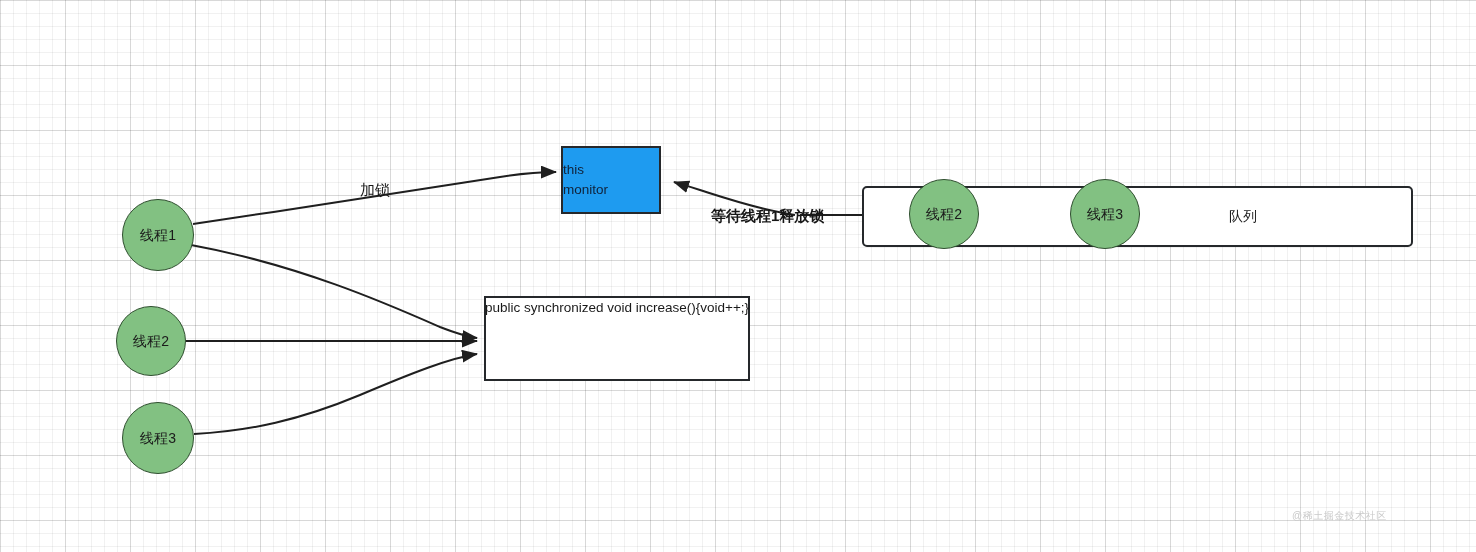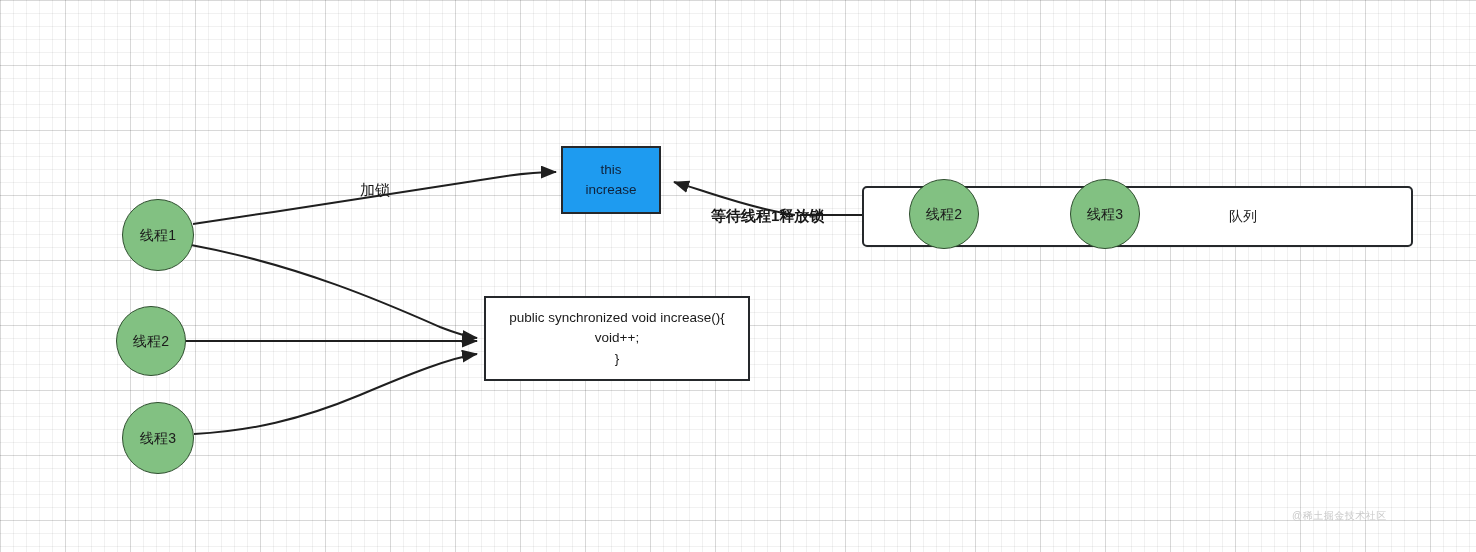--- a/index.html
+++ b/index.html
@@ -43,38 +43,38 @@
     font-size: 14px;
     color: #1b1b1b;
     letter-spacing: 0.3px;
     line-height: 1;
     white-space: nowrap;
   }
   .box {
     position: absolute;
     box-sizing: border-box;
     display: flex;
-    align-items: center;
+    align-items: flex-start;
     justify-content: center;
   }
   .monitor-box {
     background: #1E9BF0;
     border: 2.4px solid #26282b;
     flex-direction: column;
   }
   .monitor-box .line {
     font-size: 13.5px;
     color: #10223a;
     line-height: 1.45;
     white-space: nowrap;
   }
   .code-box {
     background: #ffffff;
     border: 2.2px solid #25282b;
-    flex-direction: column;
+    flex-direction: row;
   }
   .code-box .line {
     font-size: 13.5px;
     color: #1a1a1a;
     line-height: 1.5;
     white-space: nowrap;
     text-align: center;
   }
   .queue-box {
     background: #ffffff;
@@ -136,21 +136,21 @@
   <div class="node-circle" style="left:116px; top:306px; width:70px; height:70px;">
     <span class="lbl">线程2</span>
   </div>
 
   <div class="node-circle" style="left:122px; top:402px; width:72px; height:72px;">
     <span class="lbl">线程3</span>
   </div>
 
   <div class="box monitor-box" style="left:561px; top:146px; width:100px; height:68px;">
     <span class="line">this</span>
-    <span class="line">increase</span>
+    <span class="line">monitor</span>
   </div>
 
   <div class="box code-box" style="left:484px; top:296px; width:266px; height:85px;">
     <span class="line">public synchronized void increase(){</span>
     <span class="line">void++;</span>
     <span class="line">}</span>
   </div>
 
   <div class="box queue-box" style="left:862px; top:186px; width:551px; height:61px;"></div>
 

